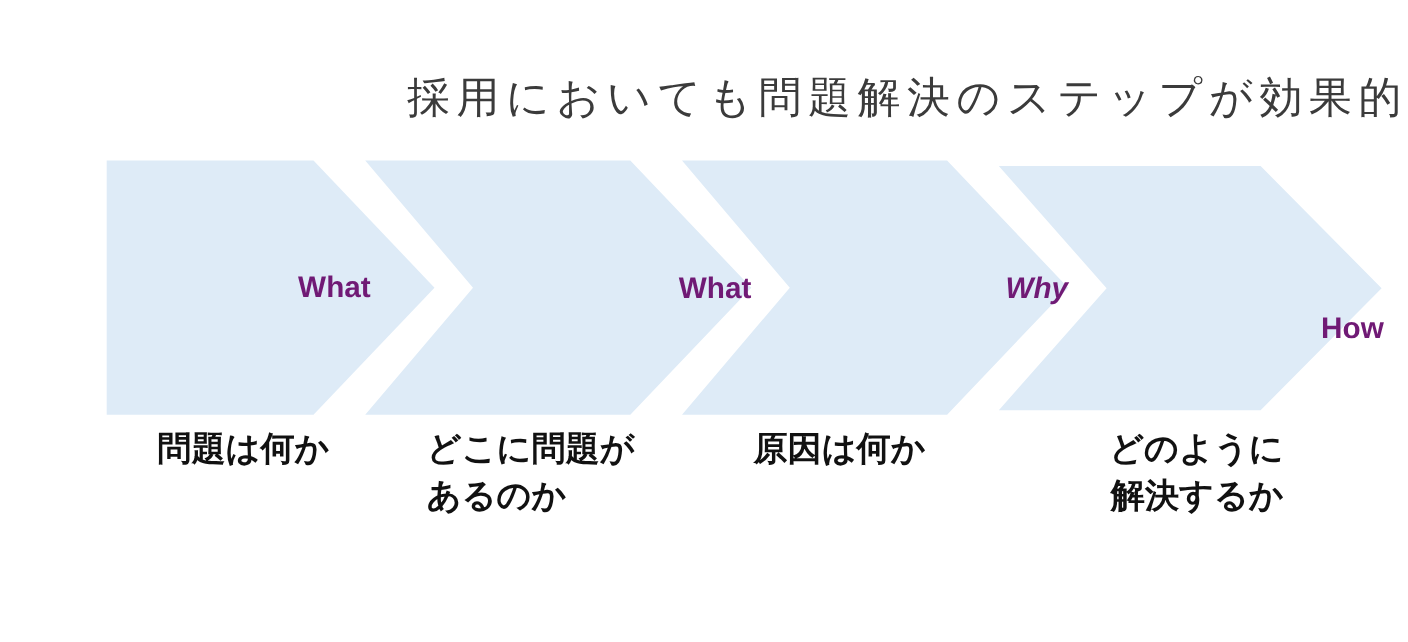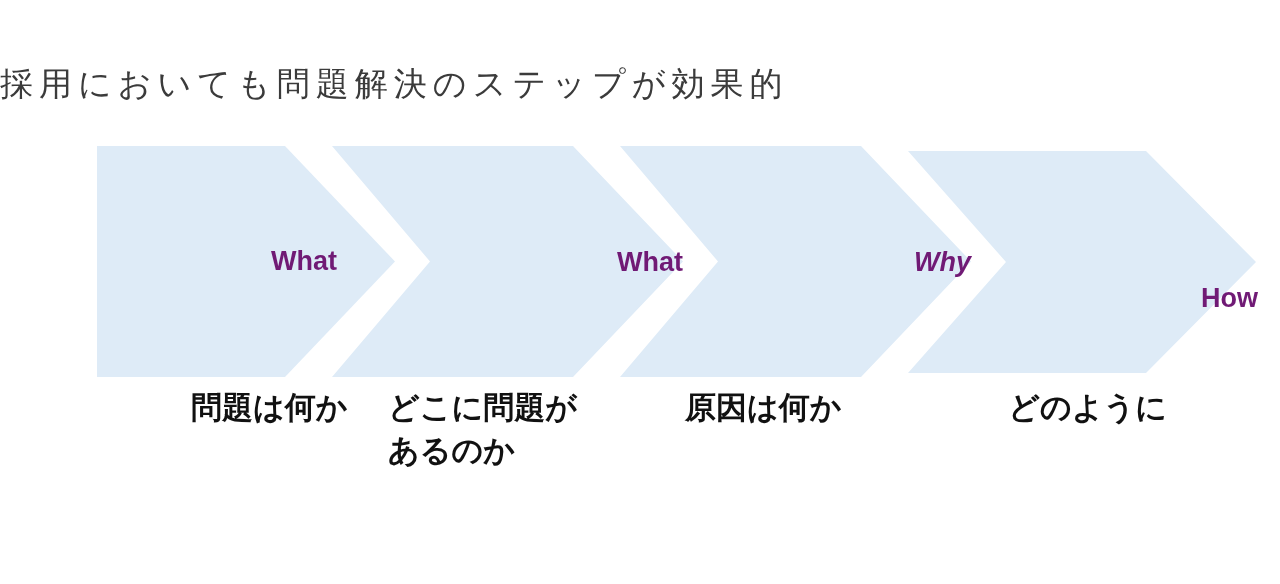--- a/index.html
+++ b/index.html
@@ -5,43 +5,43 @@
   html,body{margin:0;padding:0;}
   body{
     width:1280px;height:584px;position:relative;overflow:hidden;
     background:#ffffff;
     font-family:"Liberation Sans","DejaVu Sans",sans-serif;
   }
   .stage{position:absolute;inset:0;width:1280px;height:584px;}
 
   .title{
     position:absolute;left:0;right:0;top:62px;
-    text-align:left;
-    font-size:33px;font-weight:400;letter-spacing:6px;
+    text-align:right;
+    font-size:39px;font-weight:400;letter-spacing:6px;
     color:#3b3b3b;white-space:nowrap;font-family:Liberation Mono, monospace;
   }
 
   svg.chevrons{position:absolute;left:0;top:0;}
 
   .step-label{
     position:absolute;
     font-size:27px;font-weight:700;color:#701a75;
     text-align:right;white-space:nowrap;
   }
   .step-label.what {left:97px;  width:240px; top:246px;}
   .step-label.where{left:332px; width:351px; top:247px;}
   .step-label.why  {left:620px; width:351px; top:247px;font-style:italic;}
   .step-label.how  {left:908px; width:350px; top:251px;margin-top:32px;}
 
   .step-desc{
     position:absolute;top:386px;
     font-size:31px;font-weight:700;color:#111111;
     line-height:43px;white-space:nowrap;
   }
-  .step-desc.d1{left:143px;margin-left:48px;}
+  .step-desc.d1{left:143px;}
   .step-desc.d2{left:388px;}
   .step-desc.d3{left:685px;}
   .step-desc.d4{left:905px;width:262px;text-align:right;}
   .step-desc span{display:block;}
 </style>
 </head>
 <body>
 
 <div class="stage">
 
@@ -64,15 +64,16 @@
   </div>
   <div class="step-desc d2">
     <span>どこに問題が</span>
     <span>あるのか</span>
   </div>
   <div class="step-desc d3">
     <span>原因は何か</span>
   </div>
   <div class="step-desc d4">
     <span>どのように</span>
+    <span>解決するか</span>
   </div>
 
 </div>
 
 </body></html>

